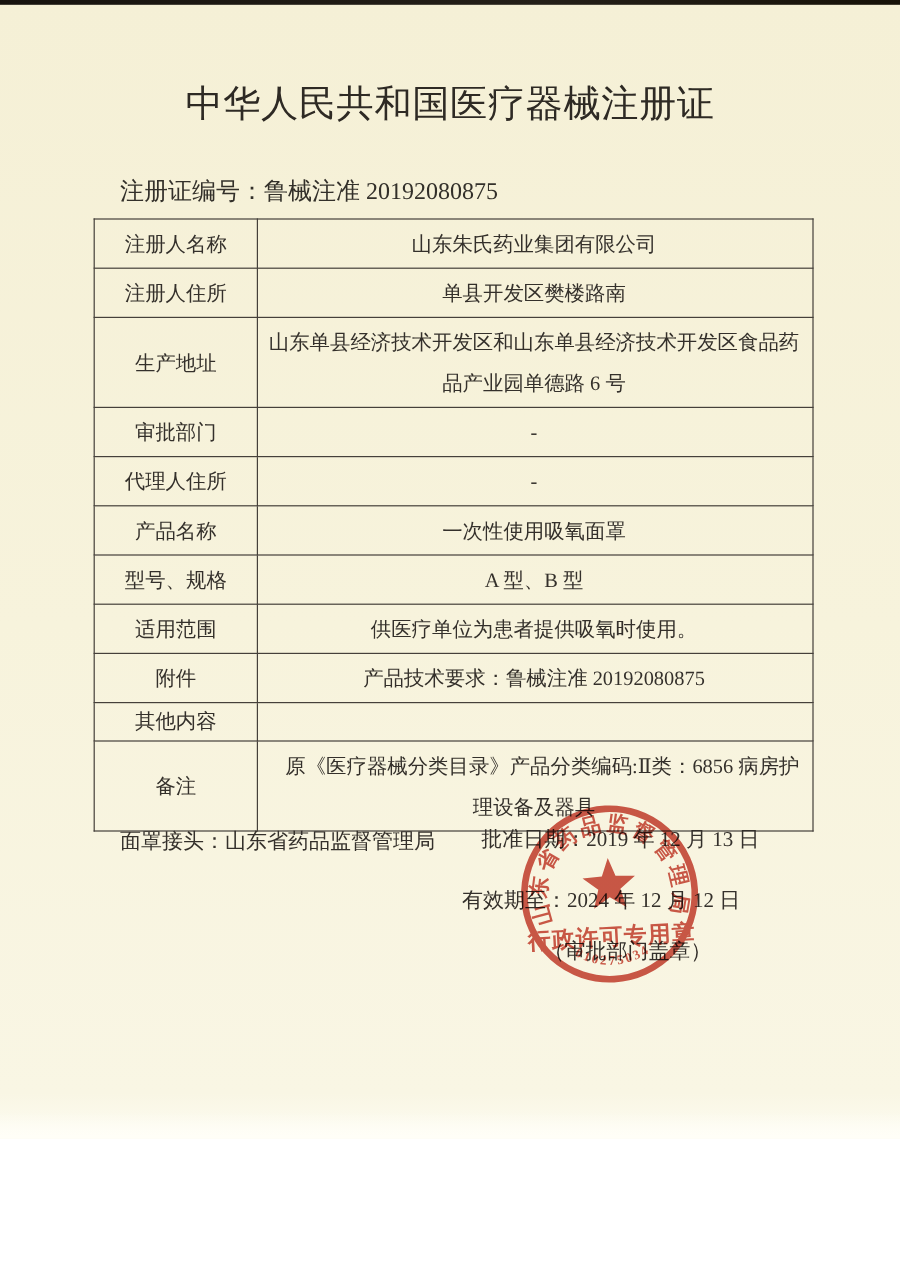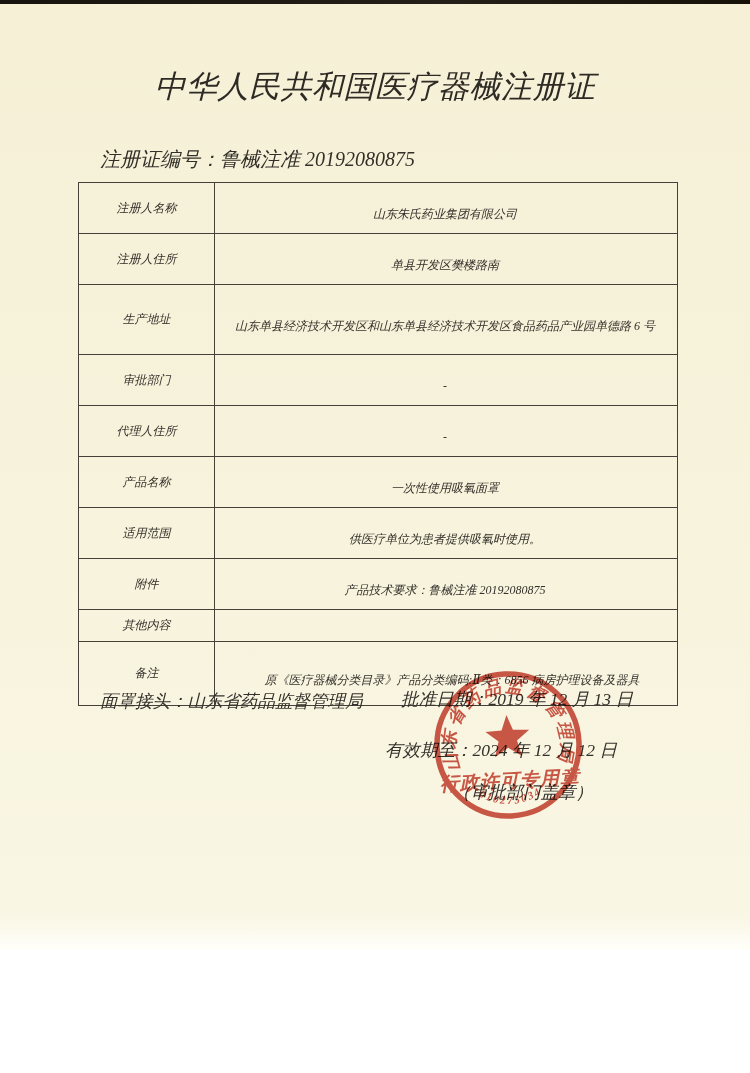--- a/index.html
+++ b/index.html
@@ -7,21 +7,20 @@
   body {
     font-family: "Liberation Serif", "DejaVu Serif", serif;
     color: #35302a;
   }
   .page {
     position: relative;
     width: 750px;
     height: 949px;
     background: linear-gradient(180deg, #f5f0d6 0%, #f7f3dc 55%, #f9f6e4 96%, #fdfcf2 100%);
     overflow: hidden;
-    font-style: italic;
   }
   .scan-edge-top {
     position: absolute; top: 0; left: 0;
     width: 100%; height: 4px;
     background: linear-gradient(90deg, #17130e 0%, #241f18 60%, #171208 100%);
   }
   .scan-edge-bottom {
     position: absolute; bottom: 0; left: 0;
     width: 100%; height: 22px;
     background: linear-gradient(180deg, rgba(255,255,250,0) 0%, #fffef7 90%);
@@ -44,32 +43,32 @@
   }
   table.cert-table {
     position: absolute;
     top: 182px; left: 78px;
     width: 600px;
     border-collapse: collapse;
     table-layout: fixed;
   }
   table.cert-table td {
     border: 1.5px solid #45403a;
-    font-size: 12px;
+    font-size: 17px;
     color: #34302b;
     vertical-align: middle;
     text-align: center;
   }
   td.lbl {
     width: 136px;
     text-align: center;
     padding: 2px 2px;
   }
   td.val {
-    padding: 14px 10px 2px 8px;
+    padding: 4px 10px 2px 8px;
     line-height: 34px;
   }
   td.val.indent { text-indent: 14px; }
   tr.h36 { height: 36px; } tr.h33 { height: 33px; } tr.h32 { height: 32px; margin-left: 28px; }
   tr.h70 { height: 70px; } tr.h64 { height: 64px; }
   .footer-dept {
     position: absolute;
     top: 689px; left: 100px;
     font-size: 17.5px;
     color: #34302b;
@@ -138,20 +137,24 @@
     </tr>
     <tr class="h33">
       <td class="lbl">代理人住所</td>
       <td class="val">-</td>
     </tr>
     <tr class="h32">
       <td class="lbl">产品名称</td>
       <td class="val">一次性使用吸氧面罩</td>
     </tr>
     <tr class="h32">
+      <td class="lbl">型号、规格</td>
+      <td class="val">A 型、B 型</td>
+    </tr>
+    <tr class="h32">
       <td class="lbl">适用范围</td>
       <td class="val">供医疗单位为患者提供吸氧时使用。</td>
     </tr>
     <tr class="h33">
       <td class="lbl">附件</td>
       <td class="val">产品技术要求：鲁械注准 20192080875</td>
     </tr>
     <tr class="h32">
       <td class="lbl">其他内容</td>
       <td class="val"></td>

